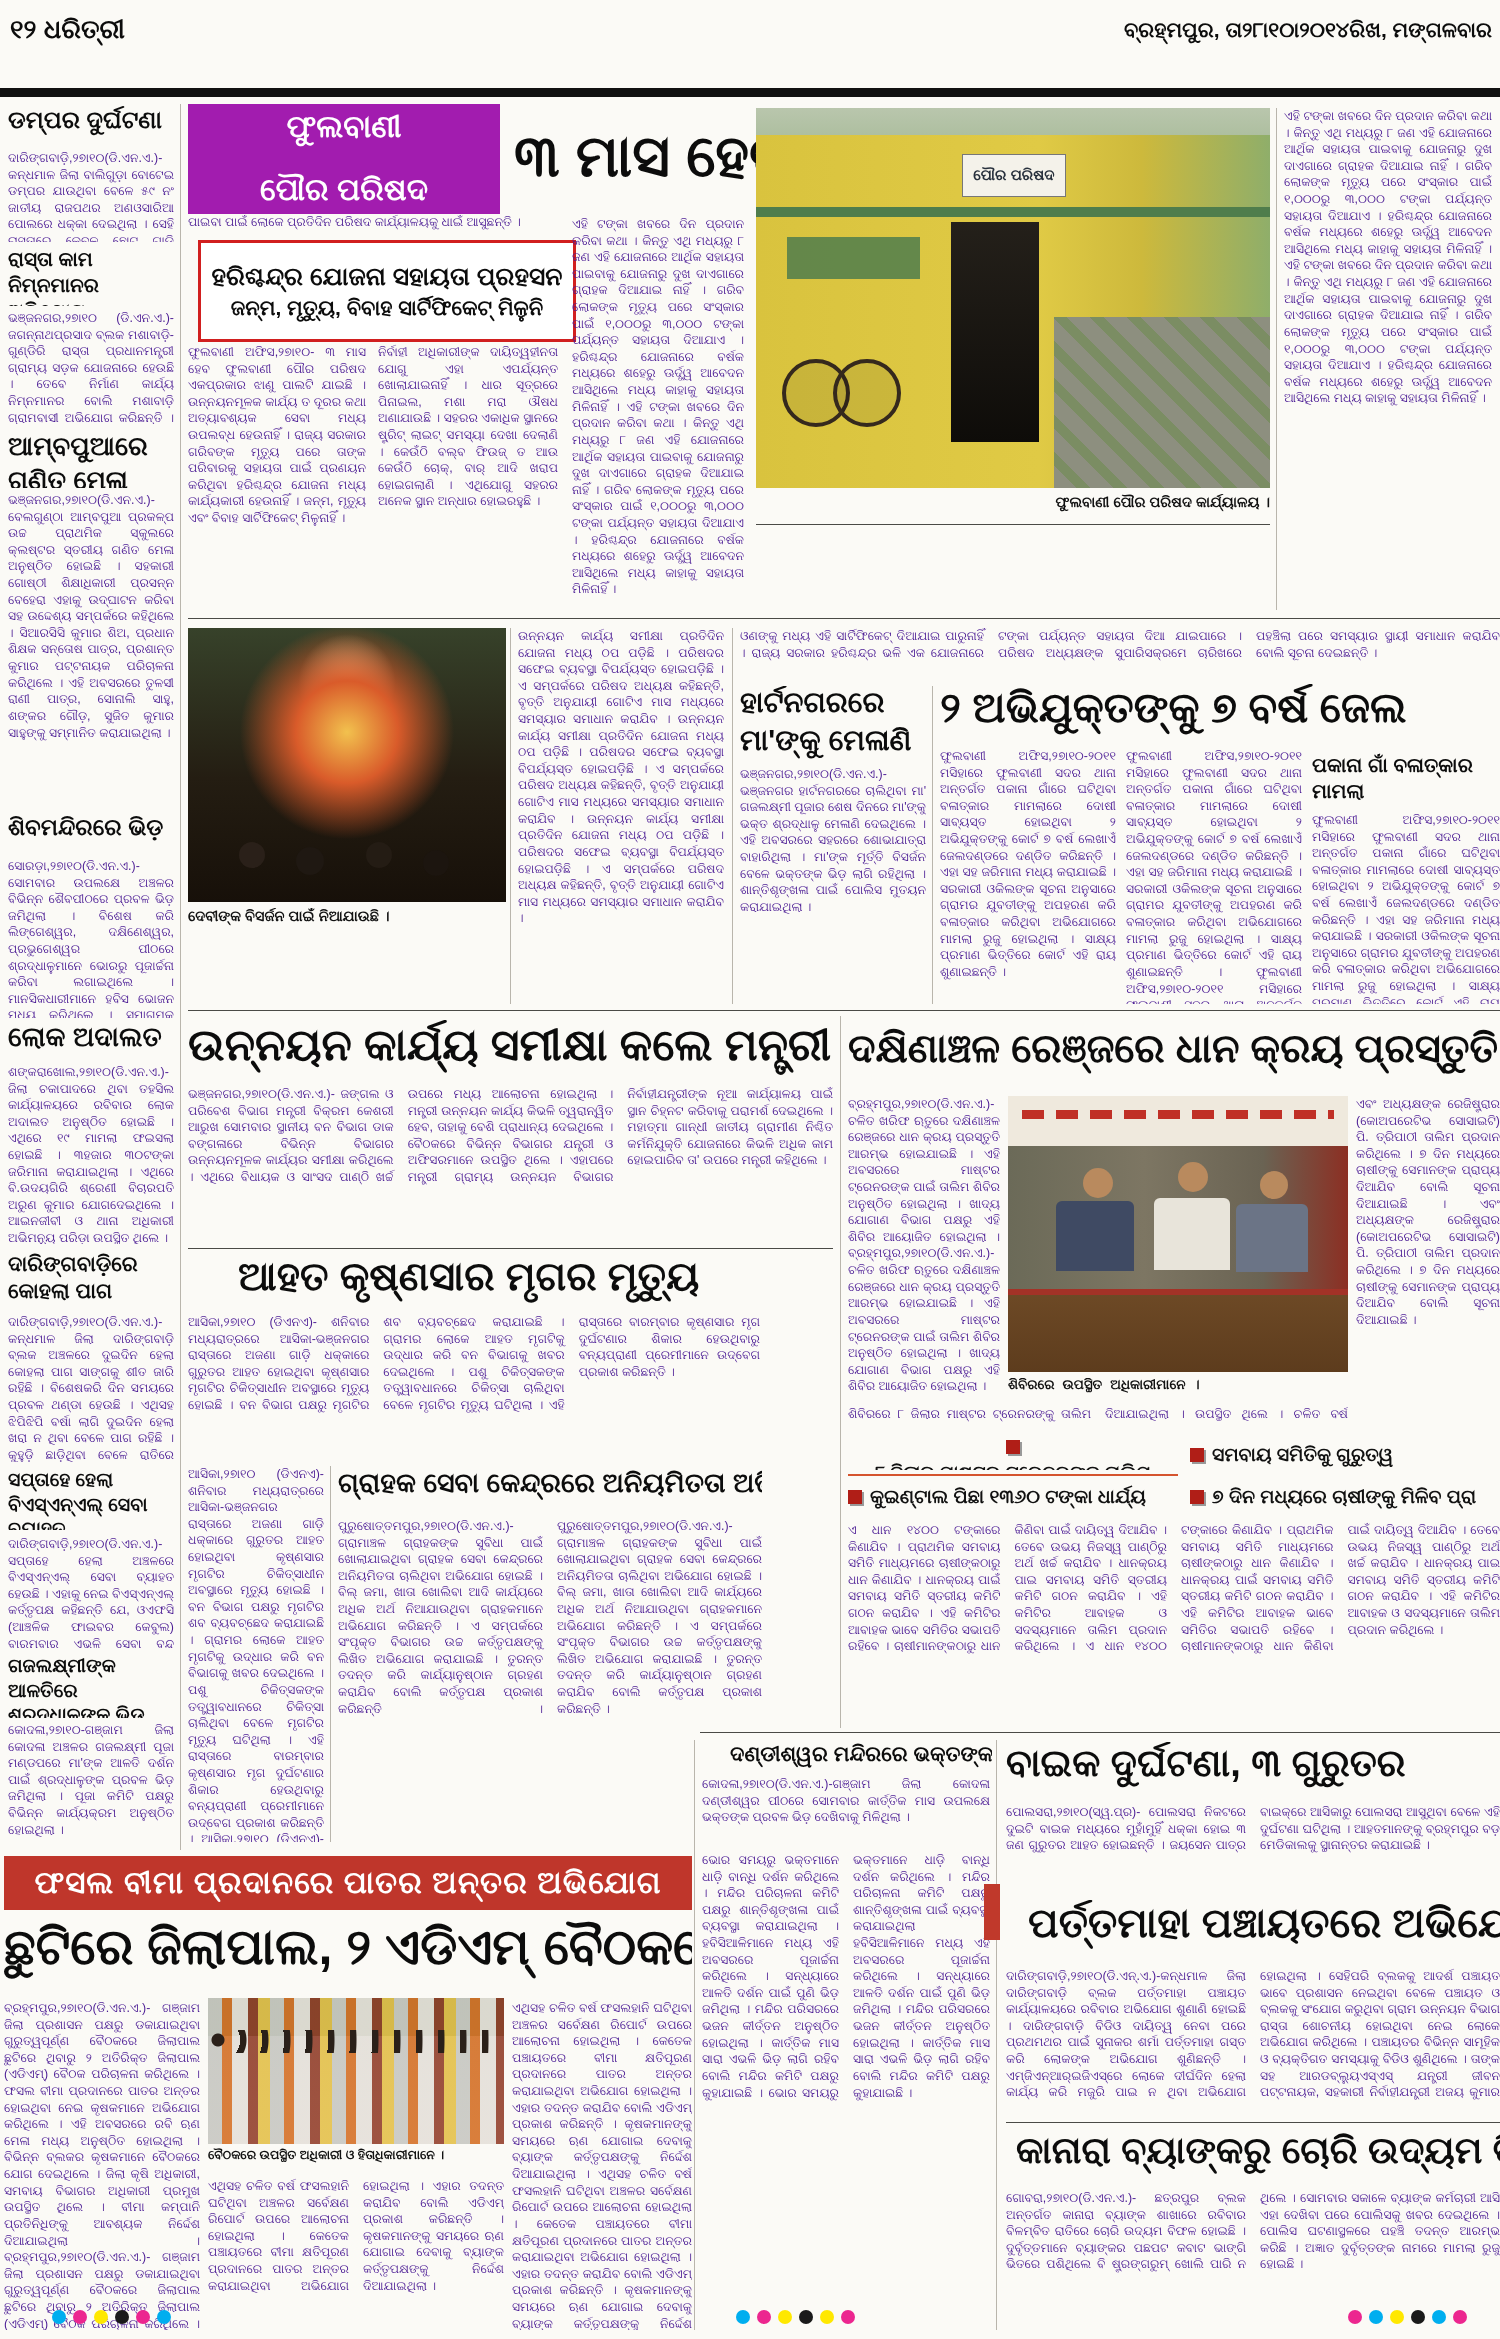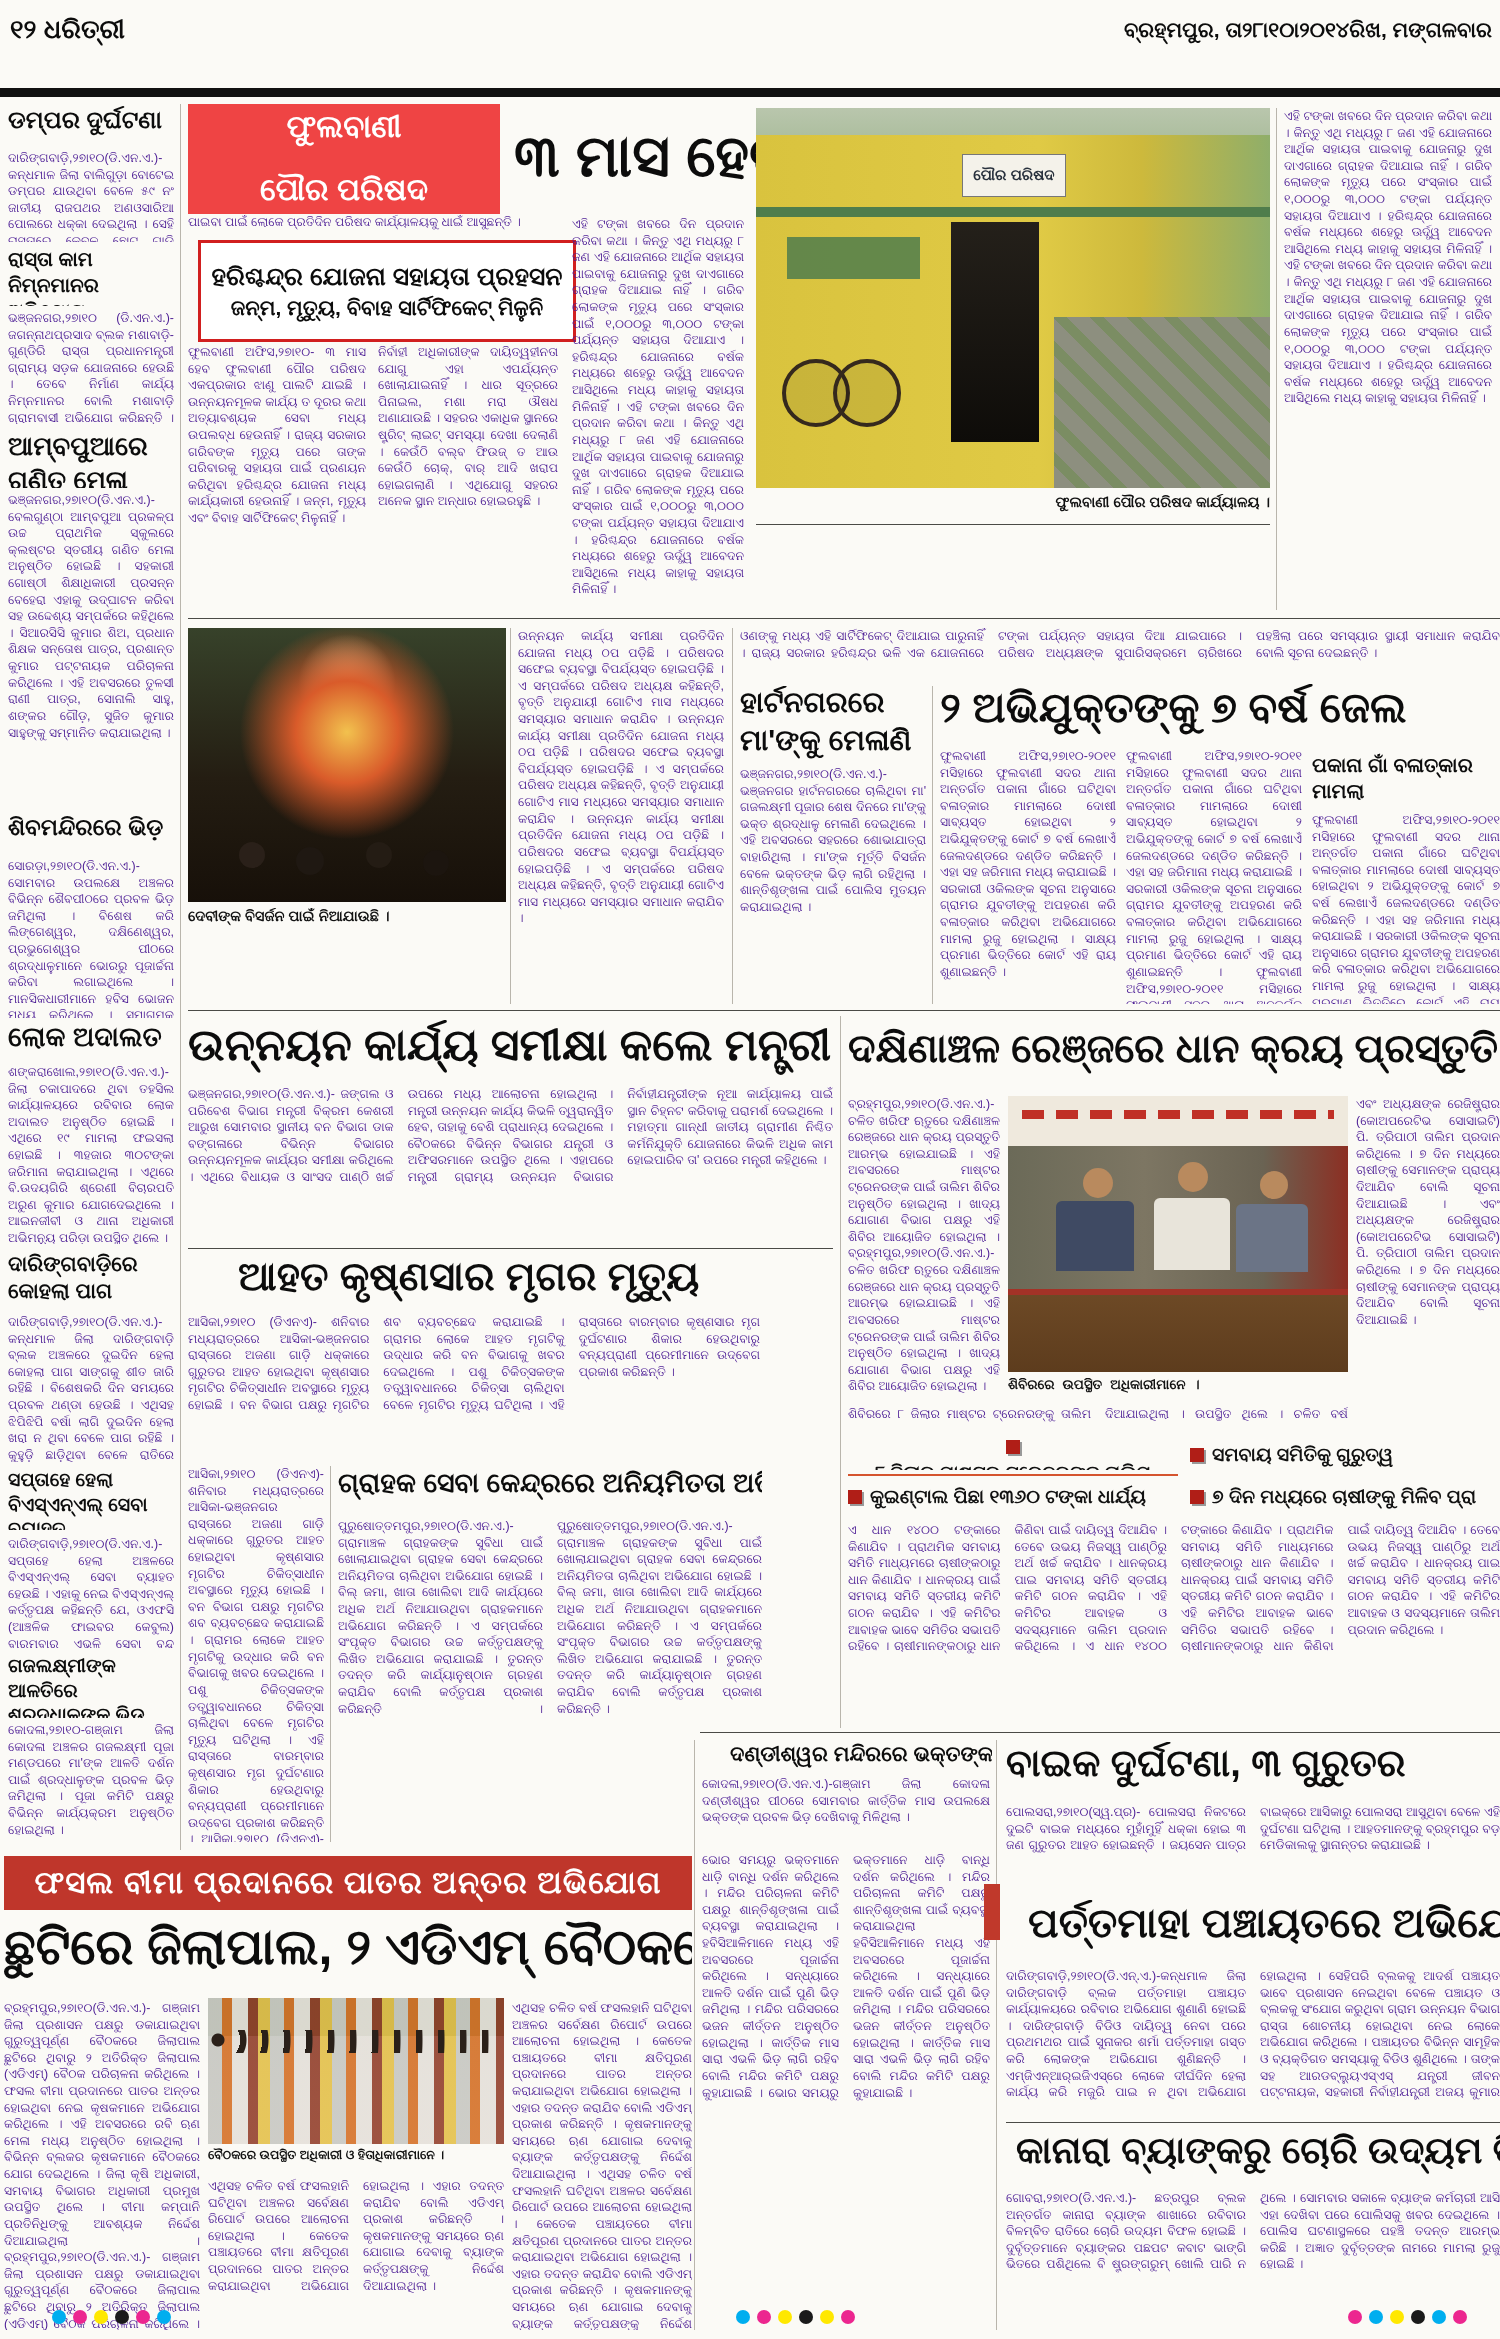--- a/index.html
+++ b/index.html
@@ -5,21 +5,21 @@
   html,body{margin:0;padding:0;background:#888;}
   #page{position:relative;width:1500px;height:2339px;background:#fbfaf6;
         font-family:"Liberation Sans",sans-serif;overflow:hidden;}
   .abs{position:absolute;overflow:hidden;}
   .body{font-size:12.4px;line-height:1.34;text-align:justify;color:#4c1d95;word-break:break-word;}
   .hl{font-weight:bold;color:#0c0c0c;}
   .ctr{}
   .hr{position:absolute;background:#4a4a46;height:1px;}
   .vr{position:absolute;background:#b9b5ac;width:1px;}
   .cap{font-size:14.5px;font-weight:bold;color:#111;}
-  .kicker{background:#ef4444;color:#fff;display:flex;flex-direction:column;
+  .kicker{background:#a21caf;color:#fff;display:flex;flex-direction:column;
           align-items:center;justify-content:center;font-weight:bold;
           font-size:31px;line-height:1.25;text-align:center;gap:24px;}
   .subbox{border:3px solid #d11f1f;display:flex;flex-direction:column;align-items:center;
           justify-content:center;background:#fff;}
   .banner{background:#bf362b;color:#fff;display:flex;align-items:center;justify-content:center;
           font-weight:bold;font-size:31px;letter-spacing:1px;}
   .bullet{font-size:19px;font-weight:bold;color:#111;display:flex;align-items:center;gap:8px;white-space:nowrap;overflow:hidden;}
   .bullet .sq{width:14px;height:14px;background:#b01e17;flex:0 0 auto;box-shadow:2px 2px 0 #999;}
   .col2{column-count:2;column-gap:14px;}
   .col3{column-count:3;column-gap:14px;}

